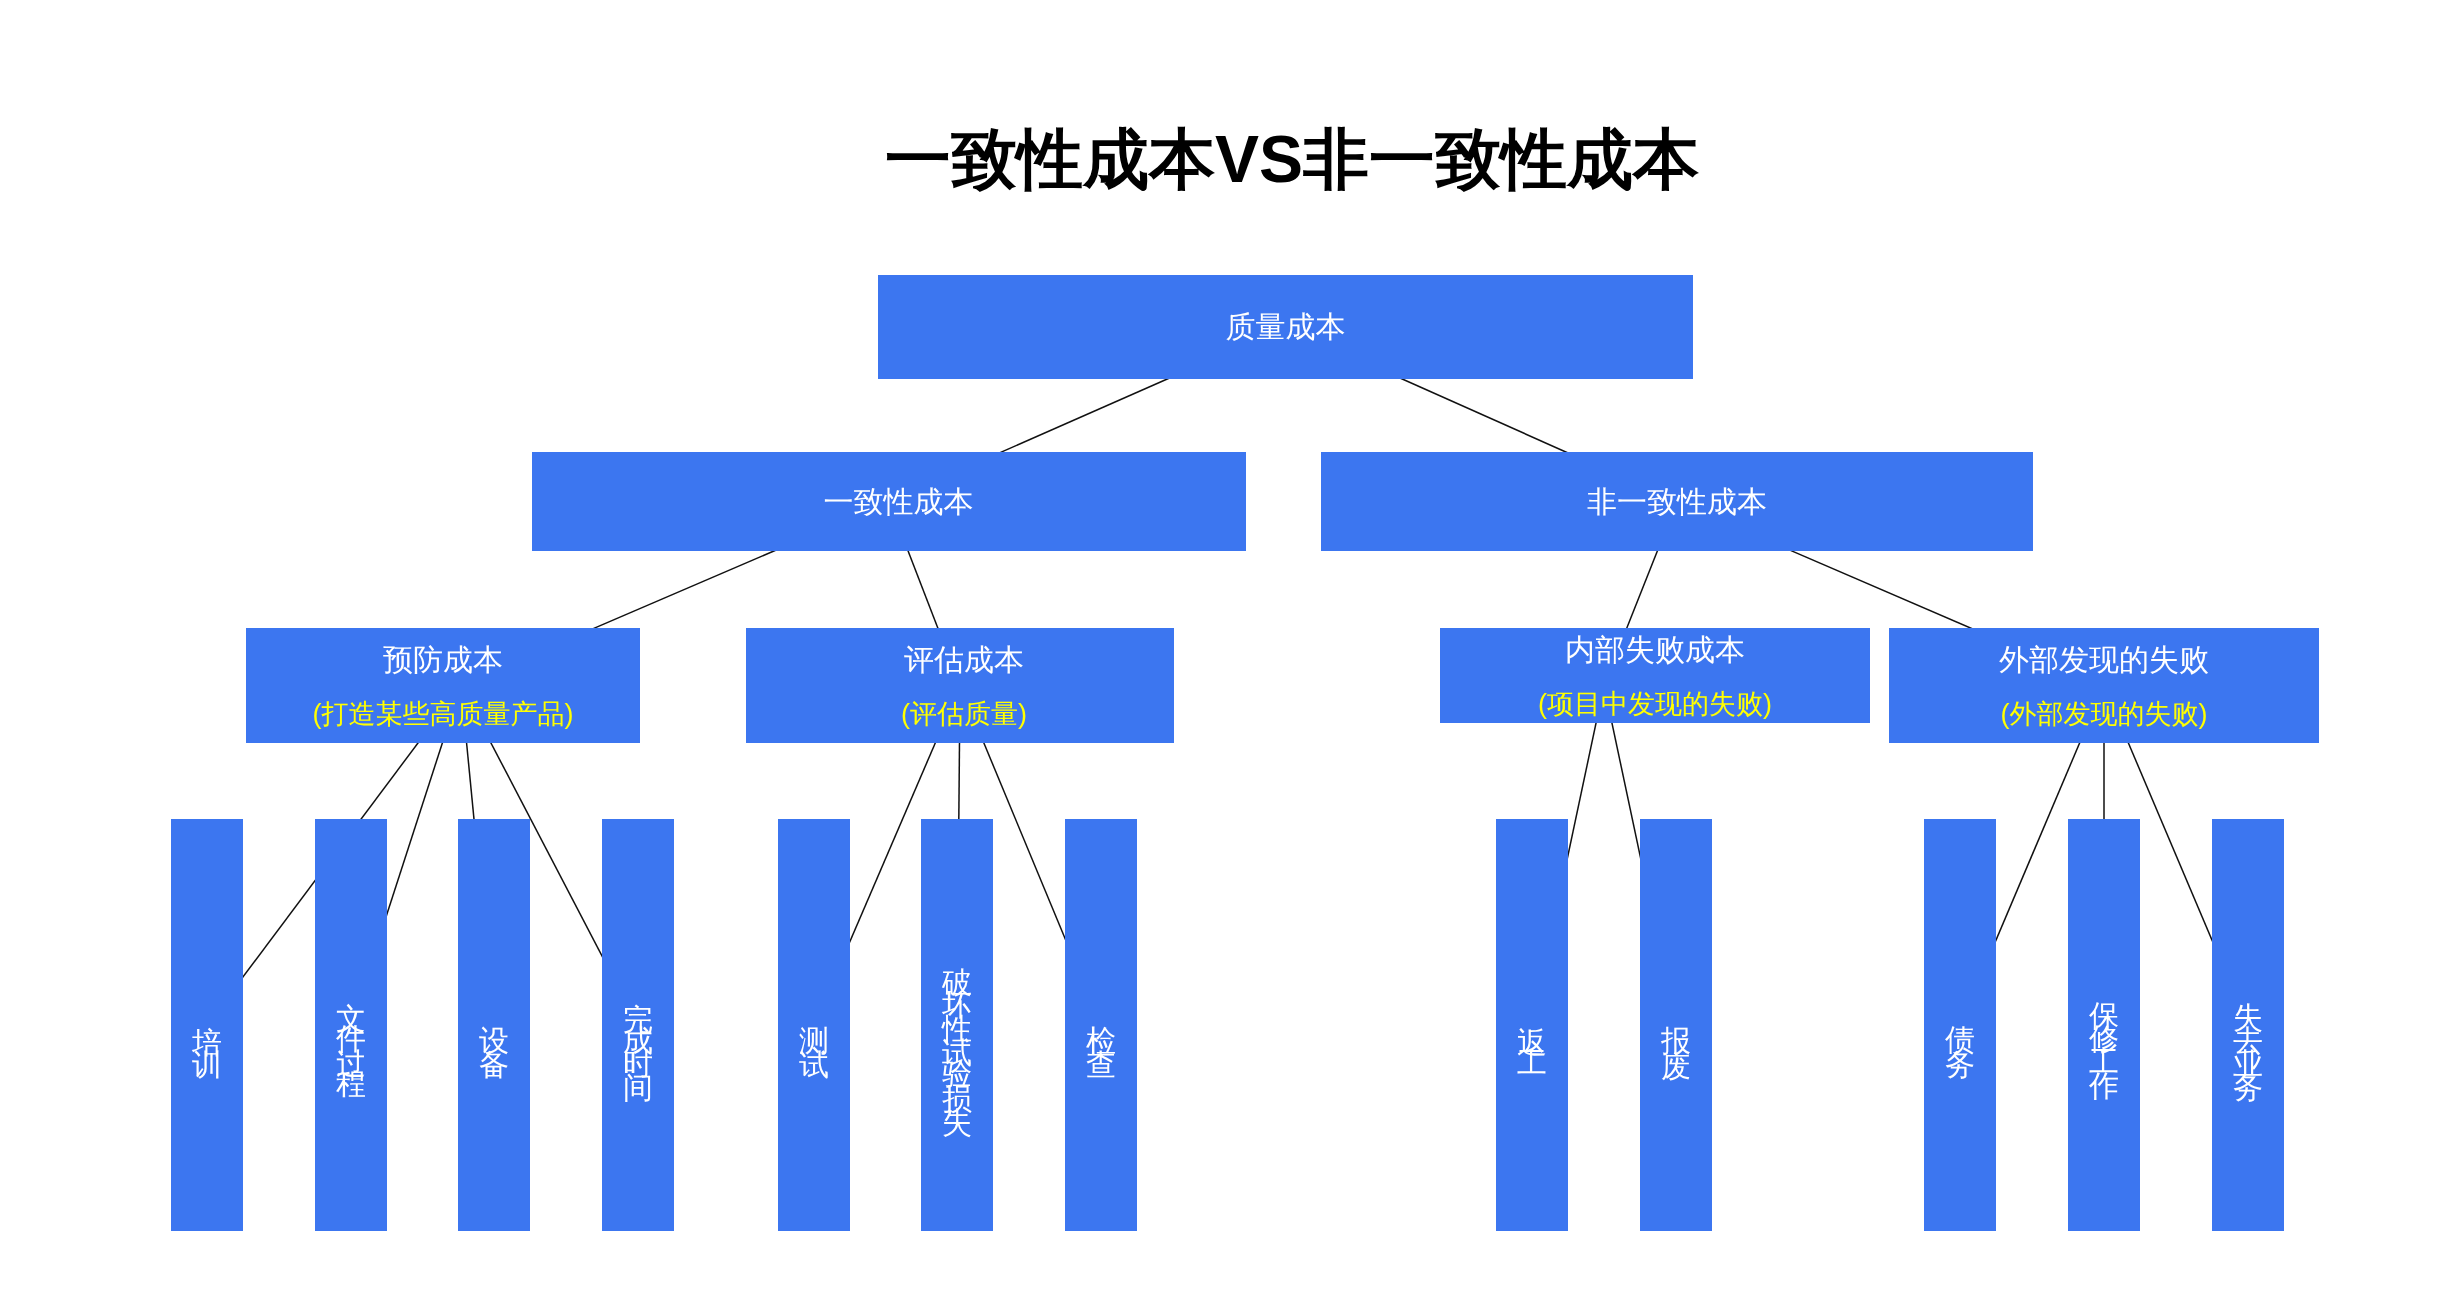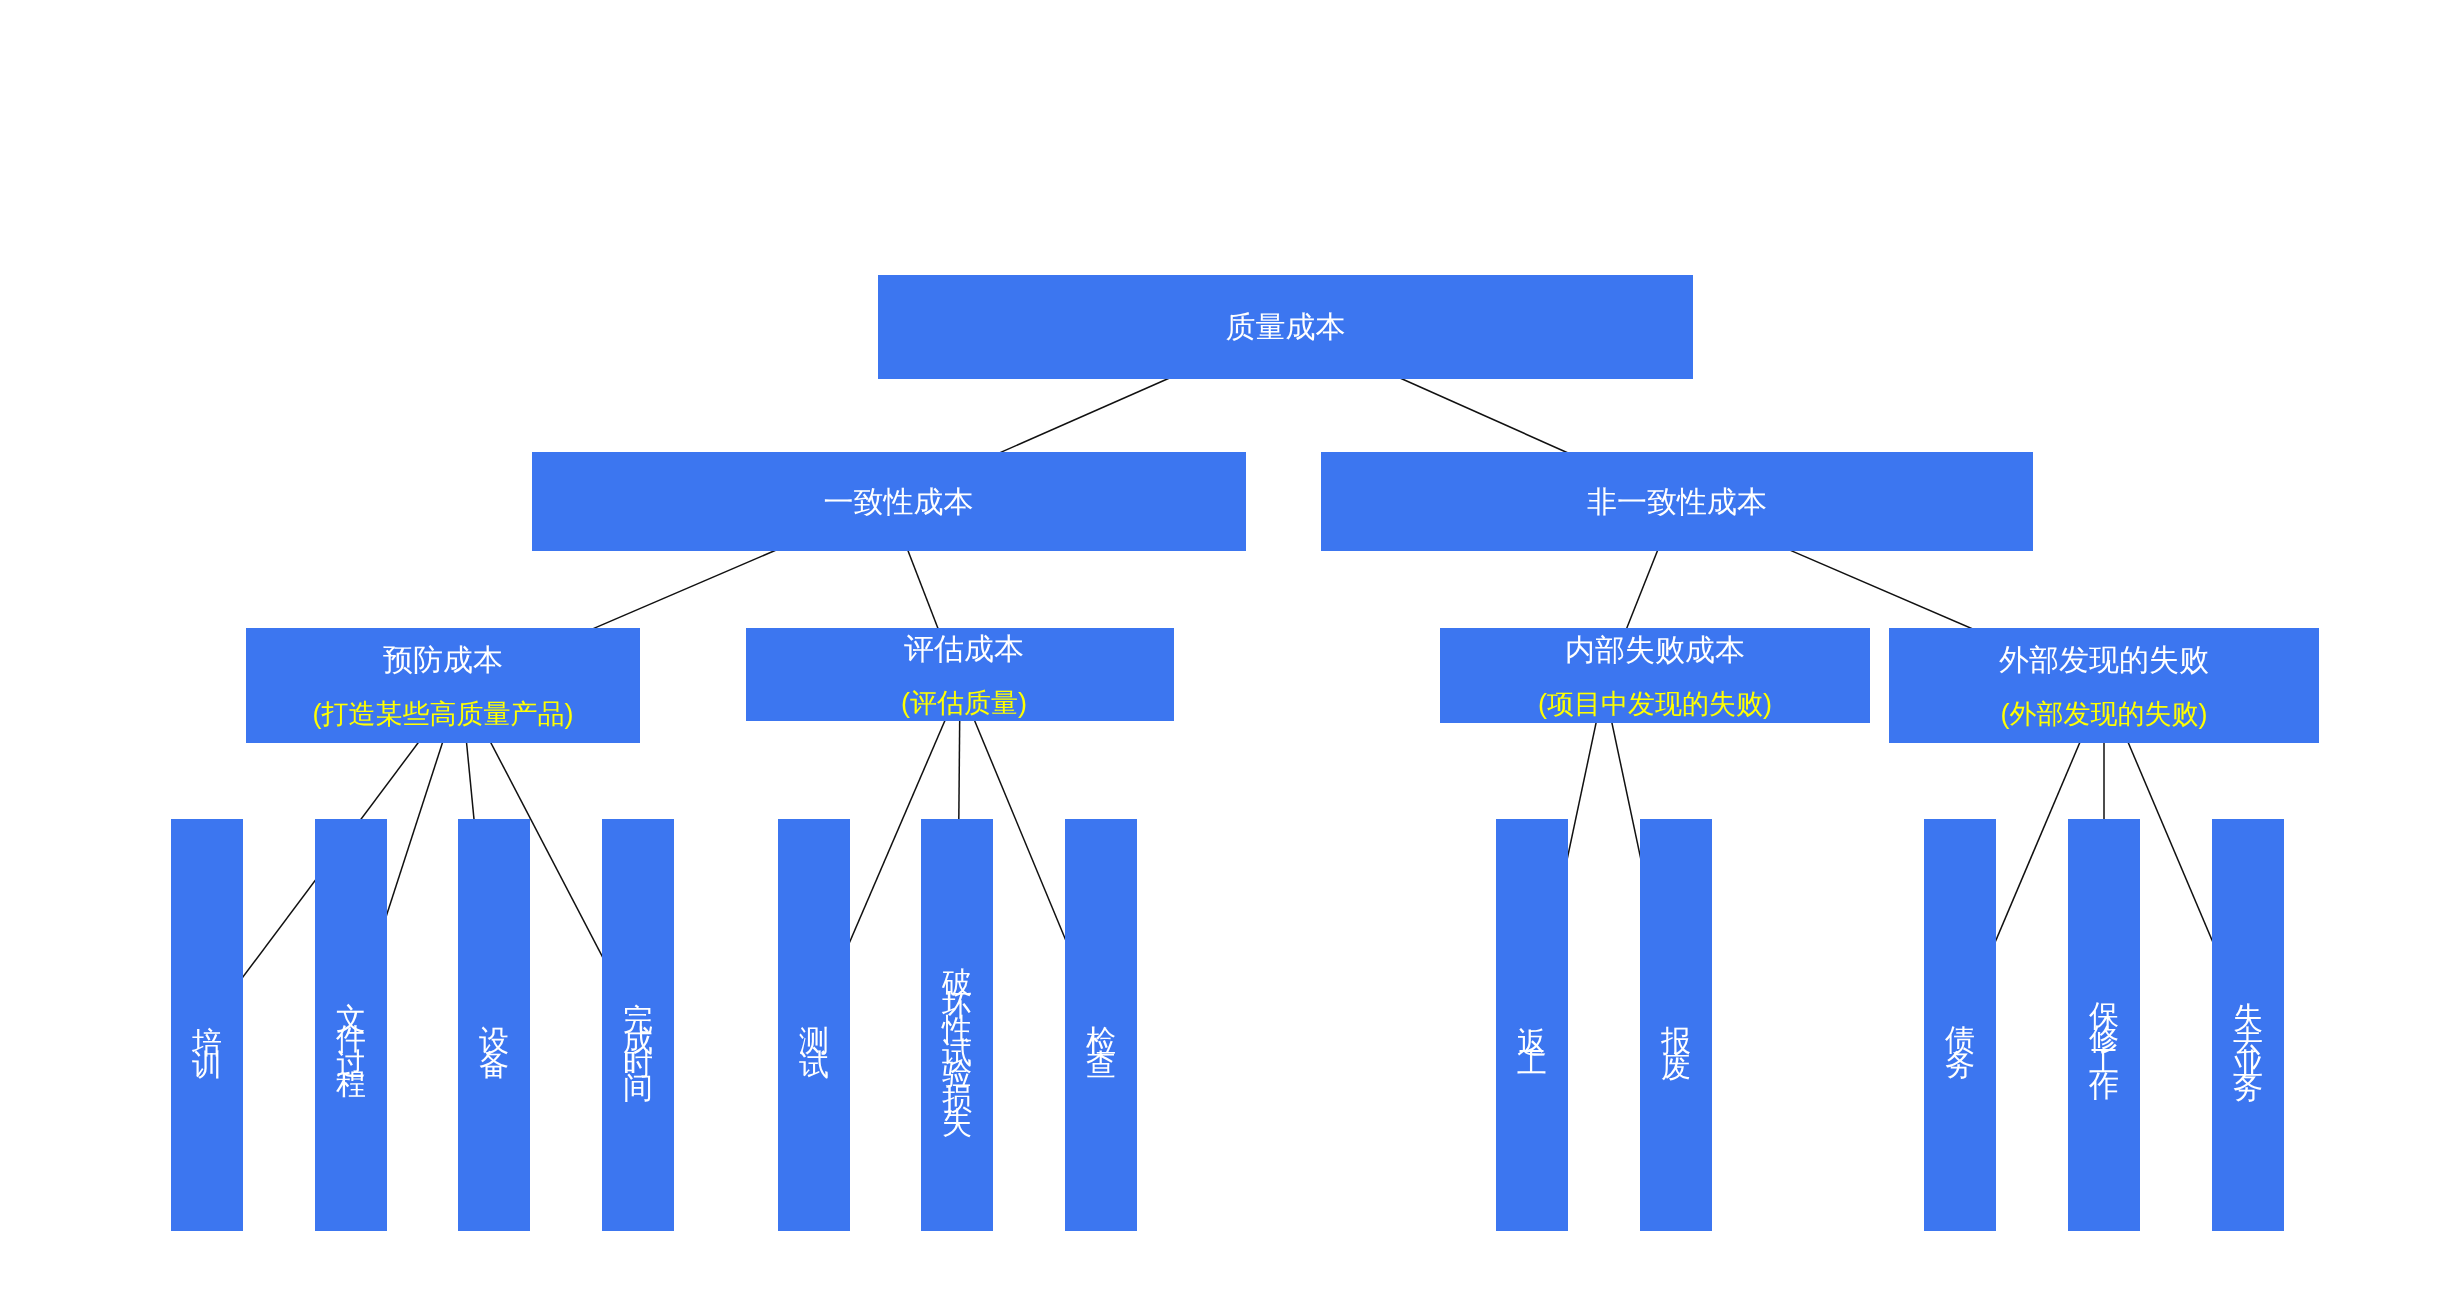--- a/index.html
+++ b/index.html
@@ -65,20 +65,21 @@
     font-weight: 500;
     letter-spacing: 0.78em;
     line-height: 1;
   }
 </style>
 </head>
 <body>
 
 <div class="canvas">
 
+  <h1 class="title">一致性成本VS非一致性成本</h1>
 
   <svg class="connectors" width="2460" height="1316" viewBox="0 0 2460 1316" aria-hidden="true">
 
     <line x1="1285.5" y1="327" x2="889" y2="501.5"></line>
     <line x1="1285.5" y1="327" x2="1677" y2="501.5"></line>
 
     <line x1="889" y1="501.5" x2="461" y2="685.5"></line>
     <line x1="889" y1="501.5" x2="960" y2="685.5"></line>
 
     <line x1="1677" y1="501.5" x2="1604" y2="685.5"></line>
@@ -109,21 +110,21 @@
     <div class="label">一致性成本</div>
   </div>
   <div class="node" style="left:1321px; top:452px; width:712px; height:99px;">
     <div class="label">非一致性成本</div>
   </div>
 
   <div class="node l3" style="left:246px; top:628px; width:394px; height:115px;">
     <div class="label">预防成本</div>
     <div class="subtitle">(打造某些高质量产品)</div>
   </div>
-  <div class="node l3" style="left:746px; top:628px; width:428px; height:93px;padding-left:8px;">
+  <div class="node l3" style="left:746px; top:628px; width:428px; height:115px;padding-left:8px;">
     <div class="label">评估成本</div>
     <div class="subtitle">(评估质量)</div>
   </div>
   <div class="node l3" style="left:1440px; top:628px; width:430px; height:95px;">
     <div class="label">内部失败成本</div>
     <div class="subtitle">(项目中发现的失败)</div>
   </div>
   <div class="node l3" style="left:1889px; top:628px; width:430px; height:115px;">
     <div class="label">外部发现的失败</div>
     <div class="subtitle">(外部发现的失败)</div>

